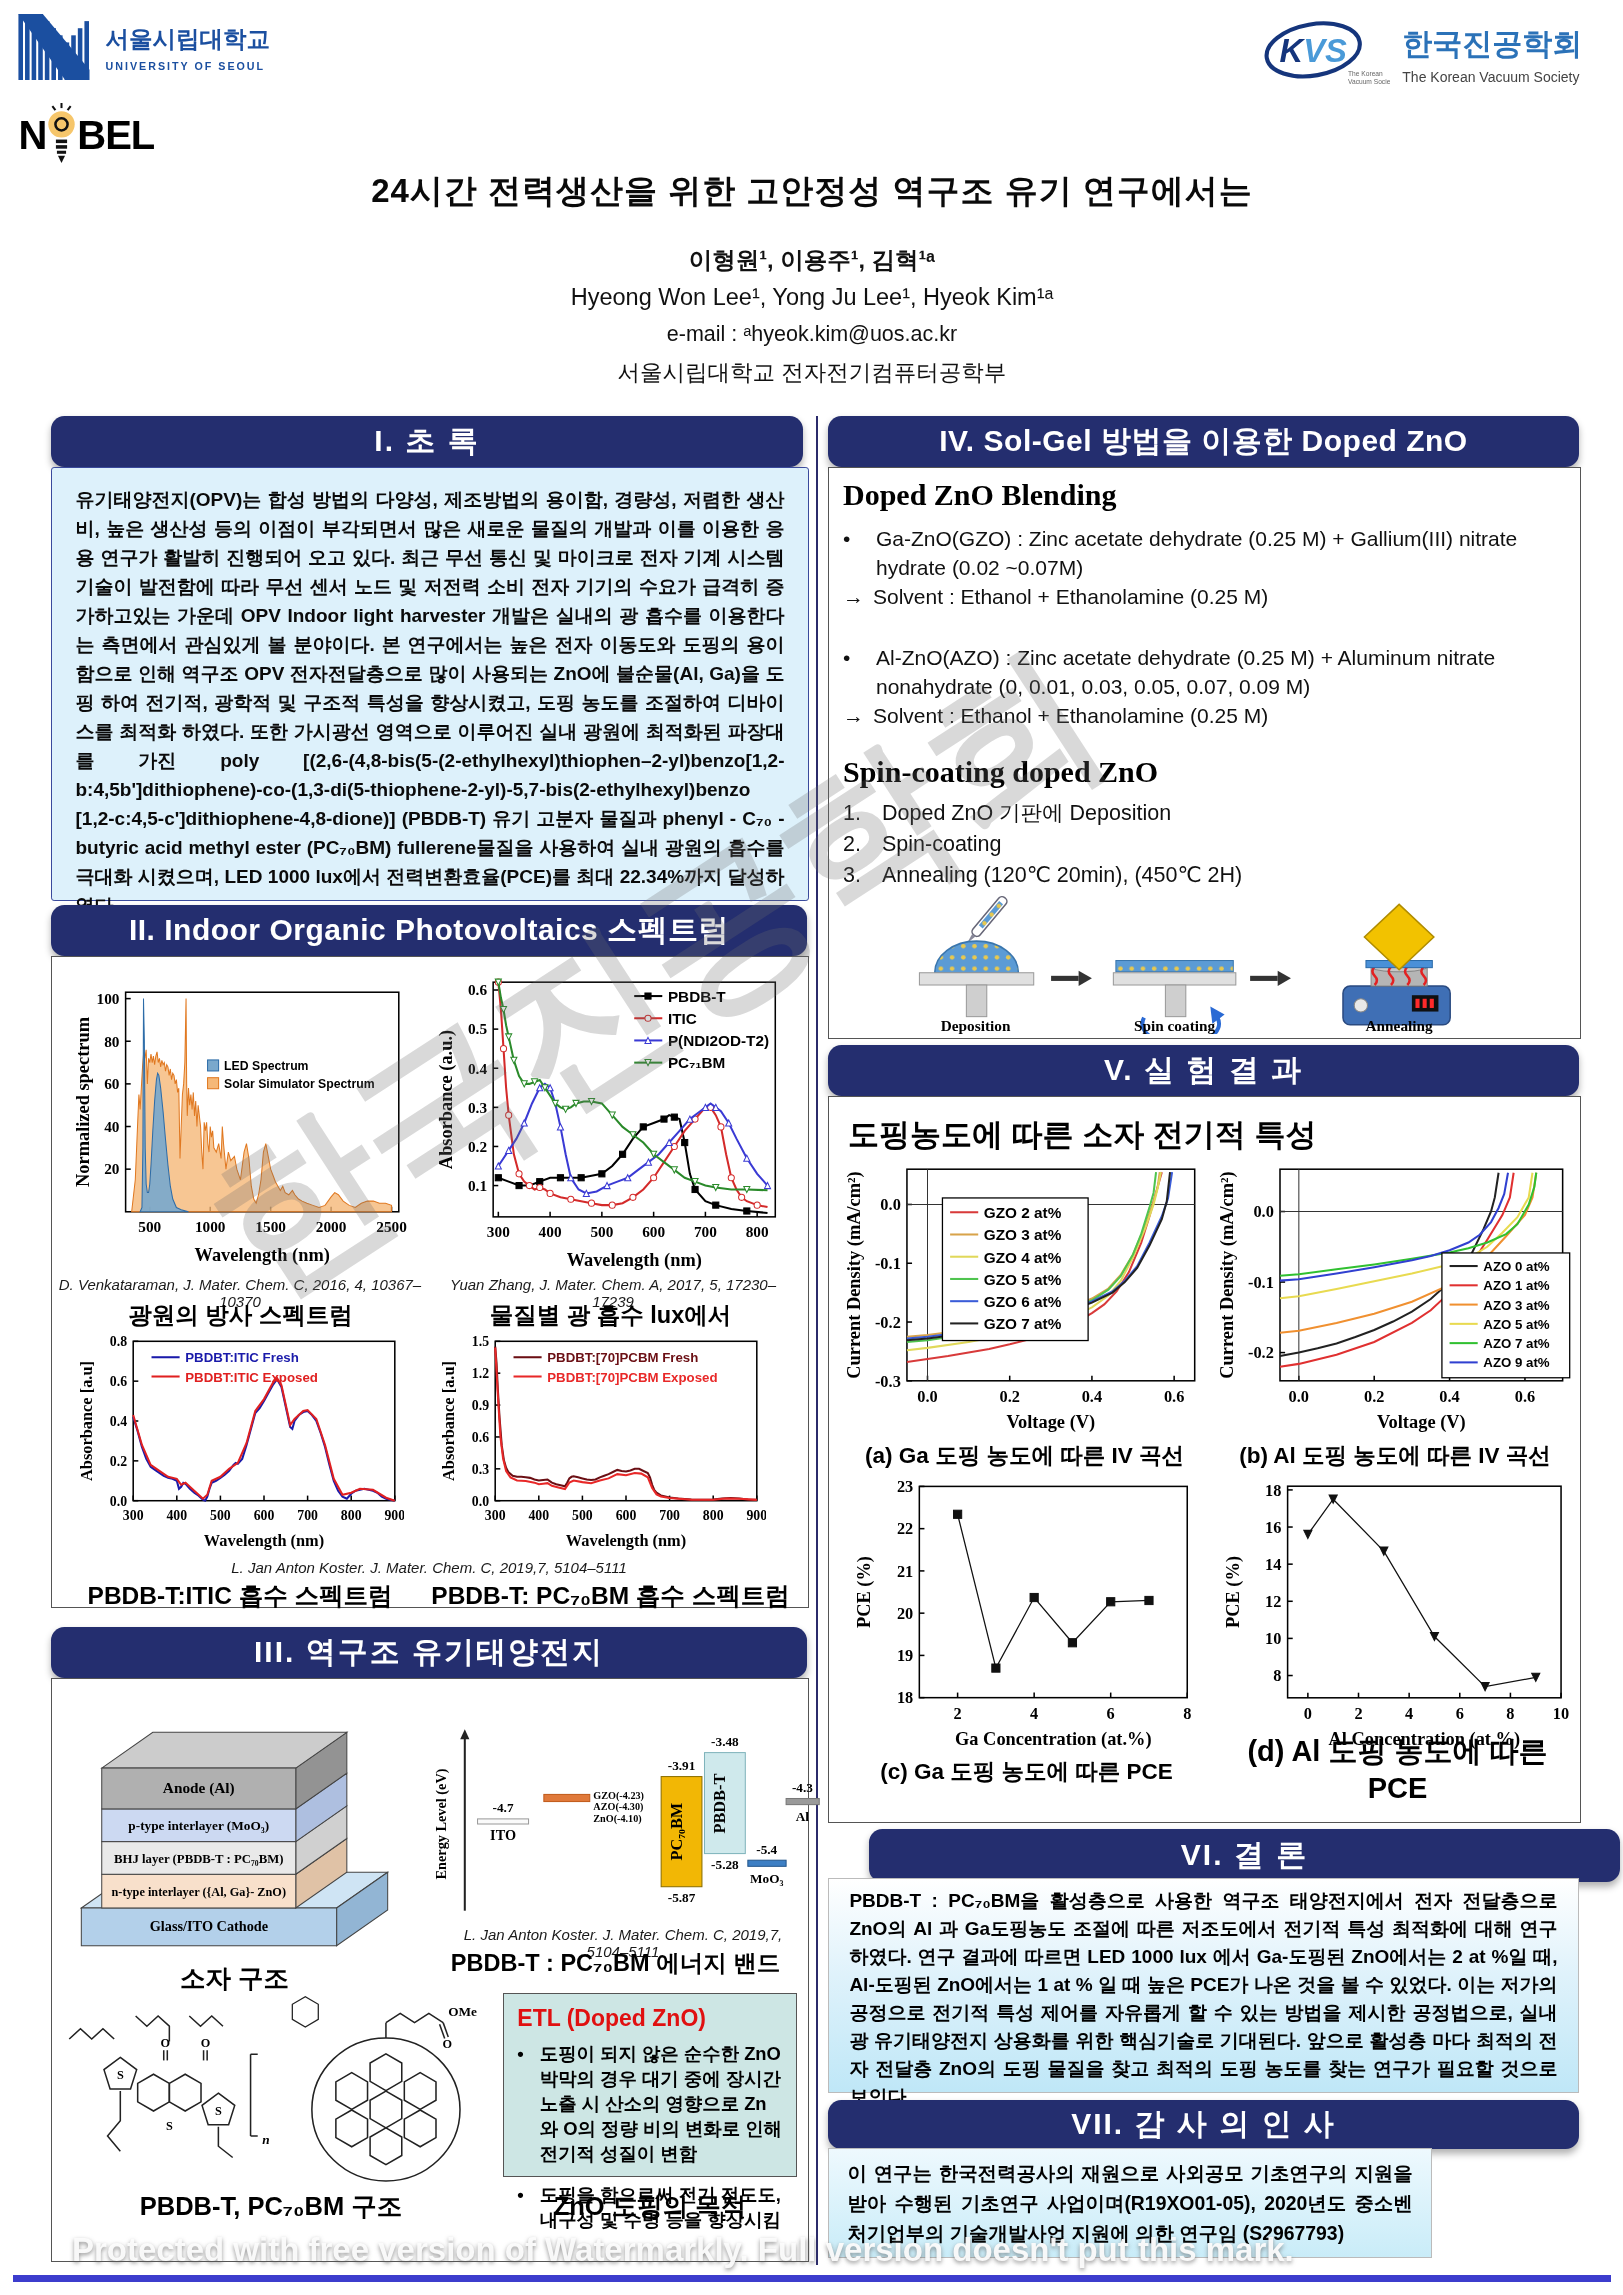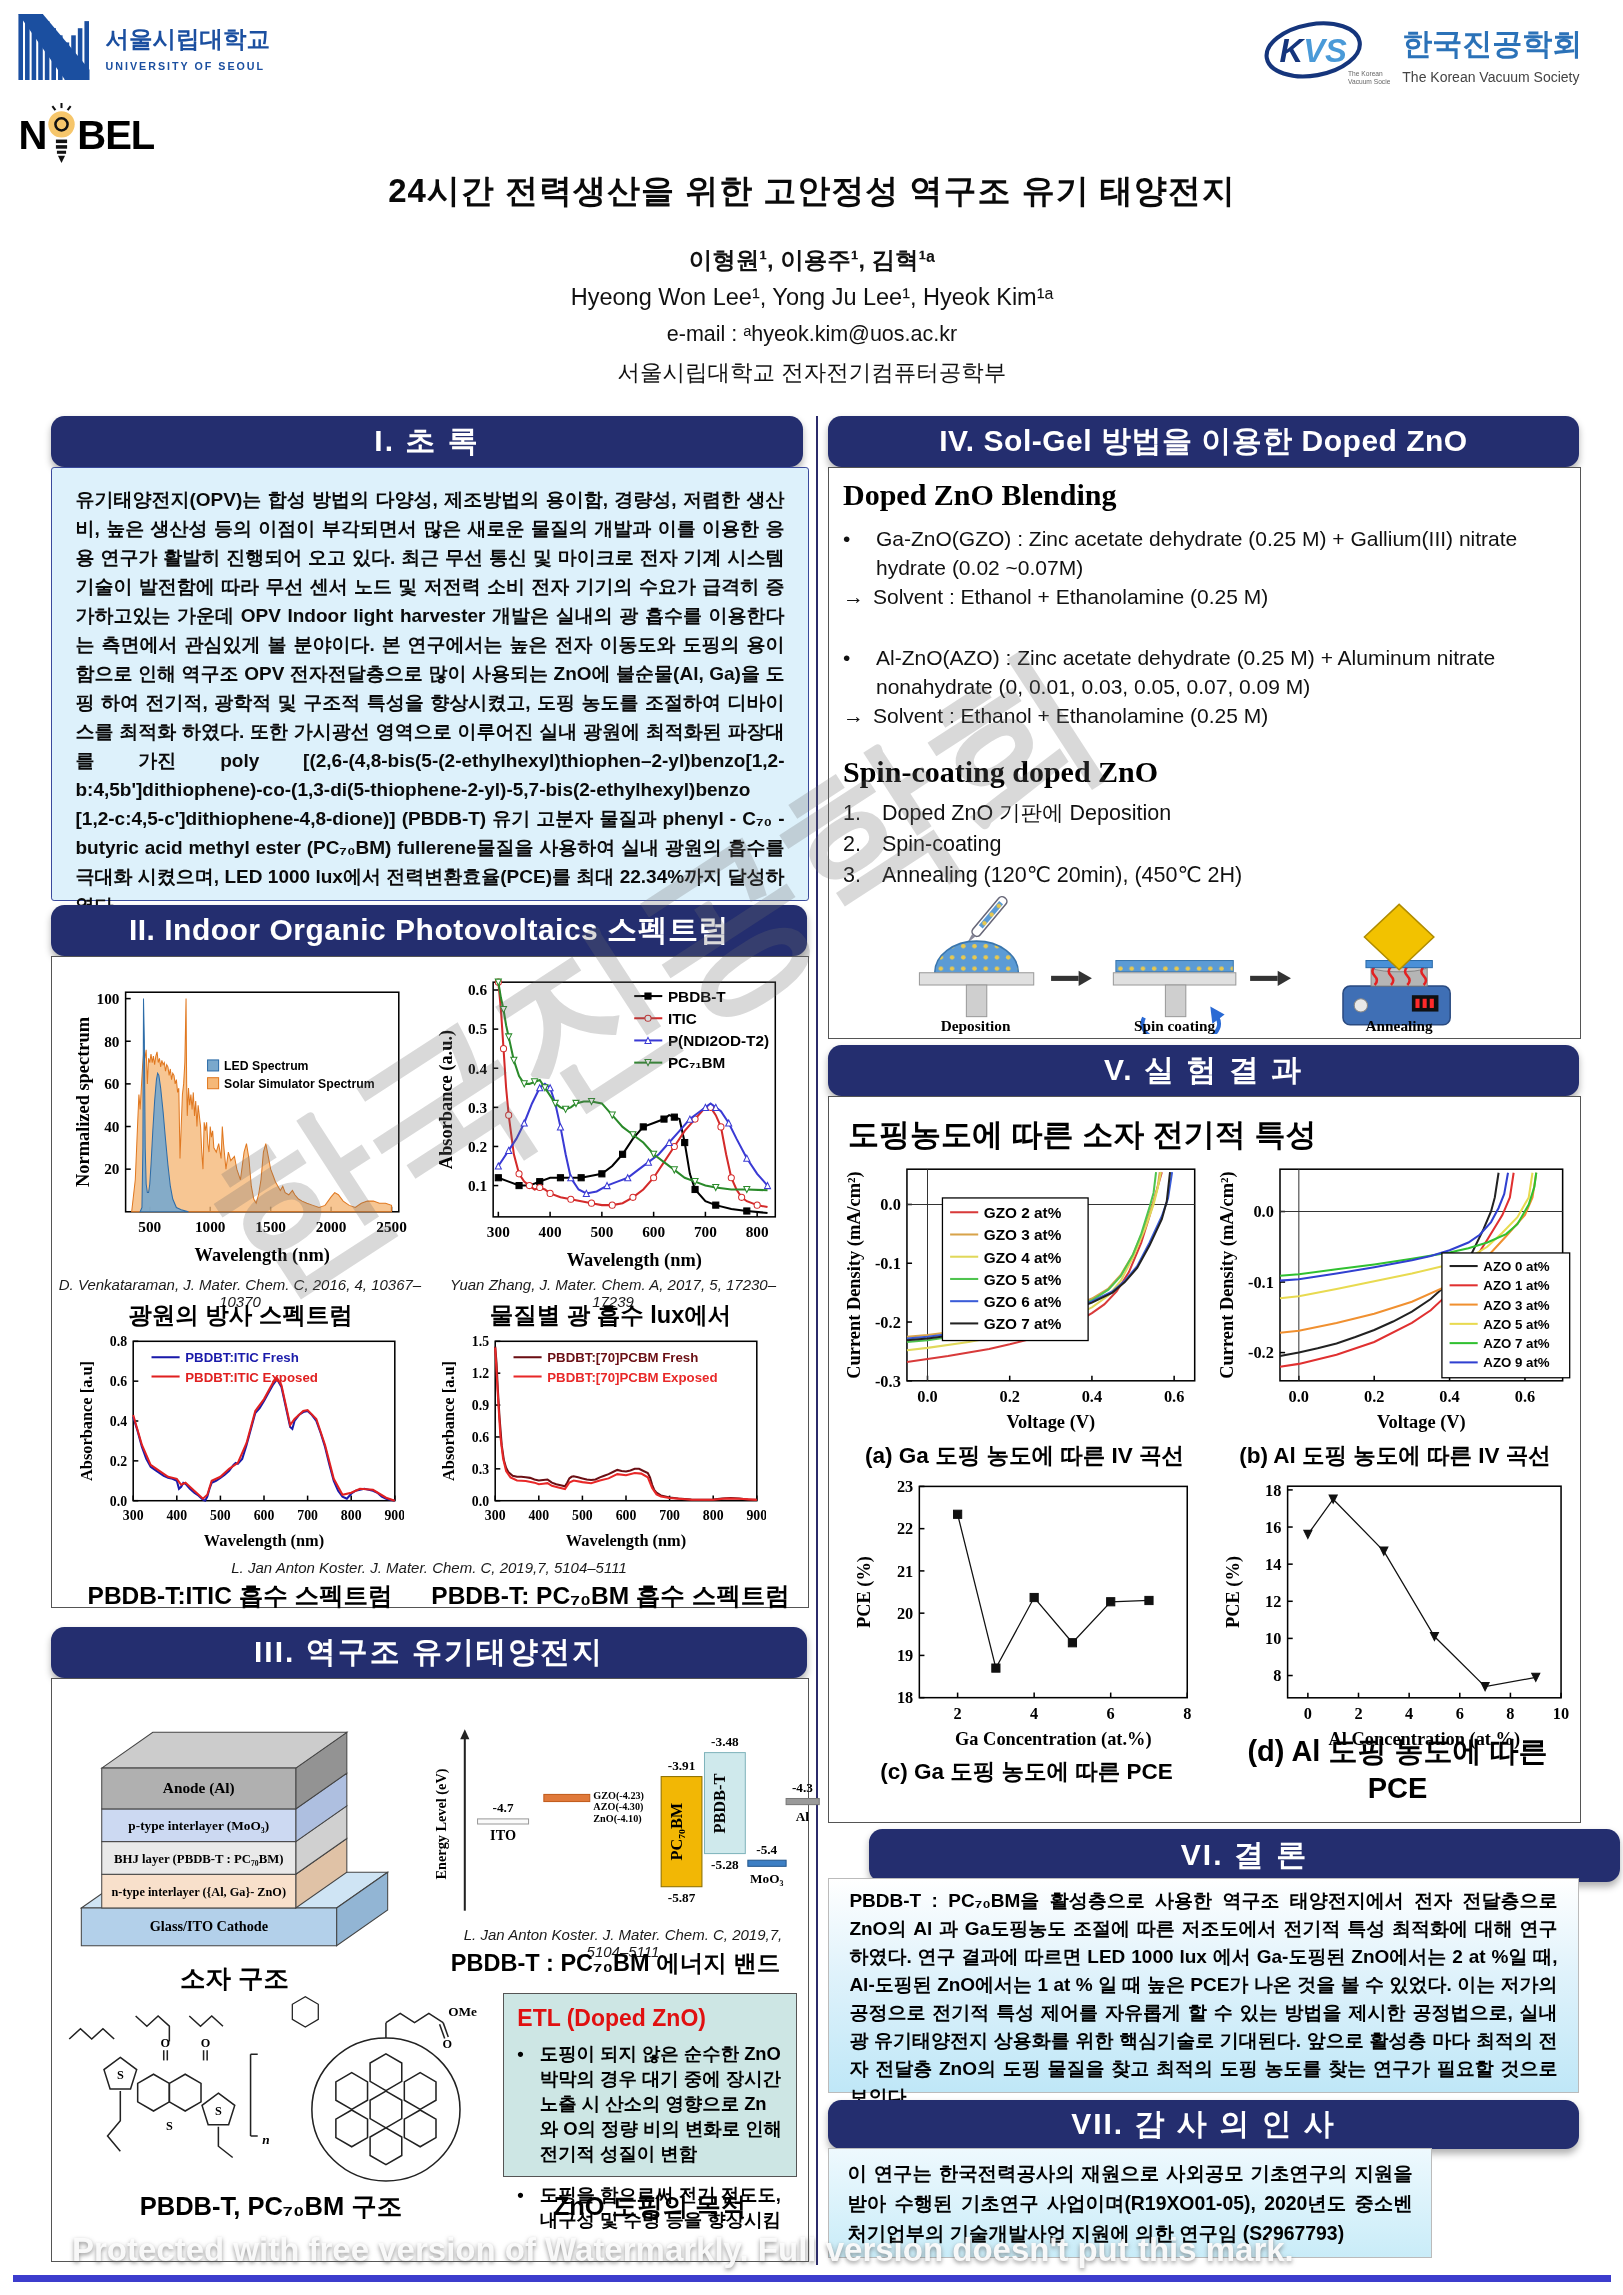--- a/index.html
+++ b/index.html
@@ -76,21 +76,21 @@
       <text x="100" y="85" text-anchor="middle" font-size="64" font-weight="bold" font-style="italic" font-family="Liberation Sans, sans-serif"><tspan fill="#15357c">K</tspan><tspan fill="#4a9ad8">VS</tspan></text>
       <text x="168" y="112" font-size="13" fill="#666" font-family="Liberation Sans, sans-serif">The Korean</text>
       <text x="168" y="128" font-size="13" fill="#666" font-family="Liberation Sans, sans-serif">Vacuum Society</text>
     </svg>
     <div>
       <div style="font-size:30px;font-weight:800;color:#2b72b8;">한국진공학회</div>
       <div style="font-size:14px;color:#444;margin-top:4.1px;">The Korean Vacuum Society</div>
     </div>
   </div>
 
-  <div class="title" style="top:169px;">24시간 전력생산을 위한 고안정성 역구조 유기 태양전지</div>
+  <div class="title" style="top:169px;">24시간 전력생산을 위한 고안정성 역구조 유기 연구에서는</div>
   <div class="byline" style="top:244px;font-size:23.5px;font-weight:600;">이형원¹, 이용주¹, 김혁¹ᵃ</div>
   <div class="byline" style="top:284px;font-size:23.5px;">Hyeong Won Lee¹, Yong Ju Lee¹, Hyeok Kim¹ᵃ</div>
   <div class="byline" style="top:322px;font-size:21.5px;">e-mail : ᵃhyeok.kim@uos.ac.kr</div>
   <div class="byline" style="top:357px;font-size:22.5px;">서울시립대학교 전자전기컴퓨터공학부</div>
 
   <div class="abs" style="left:816px;top:416px;width:2px;height:1849px;background:#2b2b6b;"></div>
 
   <div class="sec-header" style="left:51px;top:416px;width:752px;height:51px;">I. 초 록</div>
   <div class="panel" style="left:51px;top:467px;width:756px;height:432px;background:#ddf1fb;border:1.5px solid #3a4a9c;border-radius:3.1px;">
     <div style="padding:17.4px 23.5px;font-size:19px;font-weight:700;line-height:29px;text-align:justify;color:#0a0a0a;">유기태양전지(OPV)는 합성 방법의 다양성, 제조방법의 용이함, 경량성, 저렴한 생산비, 높은 생산성 등의 이점이 부각되면서 많은 새로운 물질의 개발과 이를 이용한 응용 연구가 활발히 진행되어 오고 있다. 최근 무선 통신 및 마이크로 전자 기계 시스템 기술이 발전함에 따라 무선 센서 노드 및 저전력 소비 전자 기기의 수요가 급격히 증가하고있는 가운데 OPV Indoor light harvester 개발은 실내의 광 흡수를 이용한다는 측면에서 관심있게 볼 분야이다. 본 연구에서는 높은 전자 이동도와 도핑의 용이함으로 인해 역구조 OPV 전자전달층으로 많이 사용되는 ZnO에 불순물(Al, Ga)을 도핑 하여 전기적, 광학적 및 구조적 특성을 향상시켰고, 도핑 농도를 조절하여 디바이스를 최적화 하였다. 또한 가시광선 영역으로 이루어진 실내 광원에 최적화된 파장대를 가진 poly [(2,6-(4,8-bis(5-(2-ethylhexyl)thiophen–2-yl)benzo[1,2-b:4,5b']dithiophene)-co-(1,3-di(5-thiophene-2-yl)-5,7-bis(2-ethylhexyl)benzo [1,2-c:4,5-c']dithiophene-4,8-dione)] (PBDB-T) 유기 고분자 물질과 phenyl - C₇₀ - butyric acid methyl ester (PC₇₀BM) fullerene물질을 사용하여 실내 광원의 흡수를 극대화 시켰으며, LED 1000 lux에서 전력변환효율(PCE)를 최대 22.34%까지 달성하였다</div>

